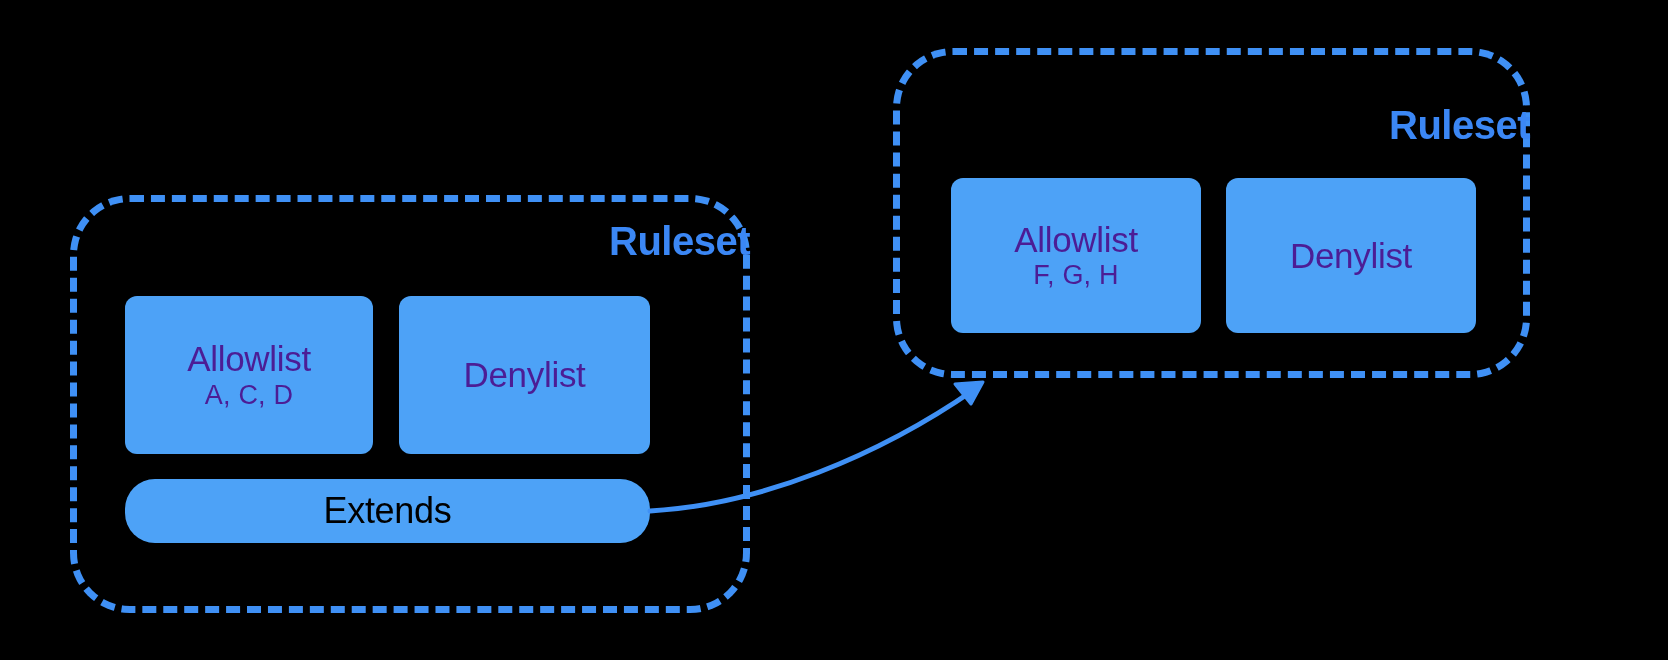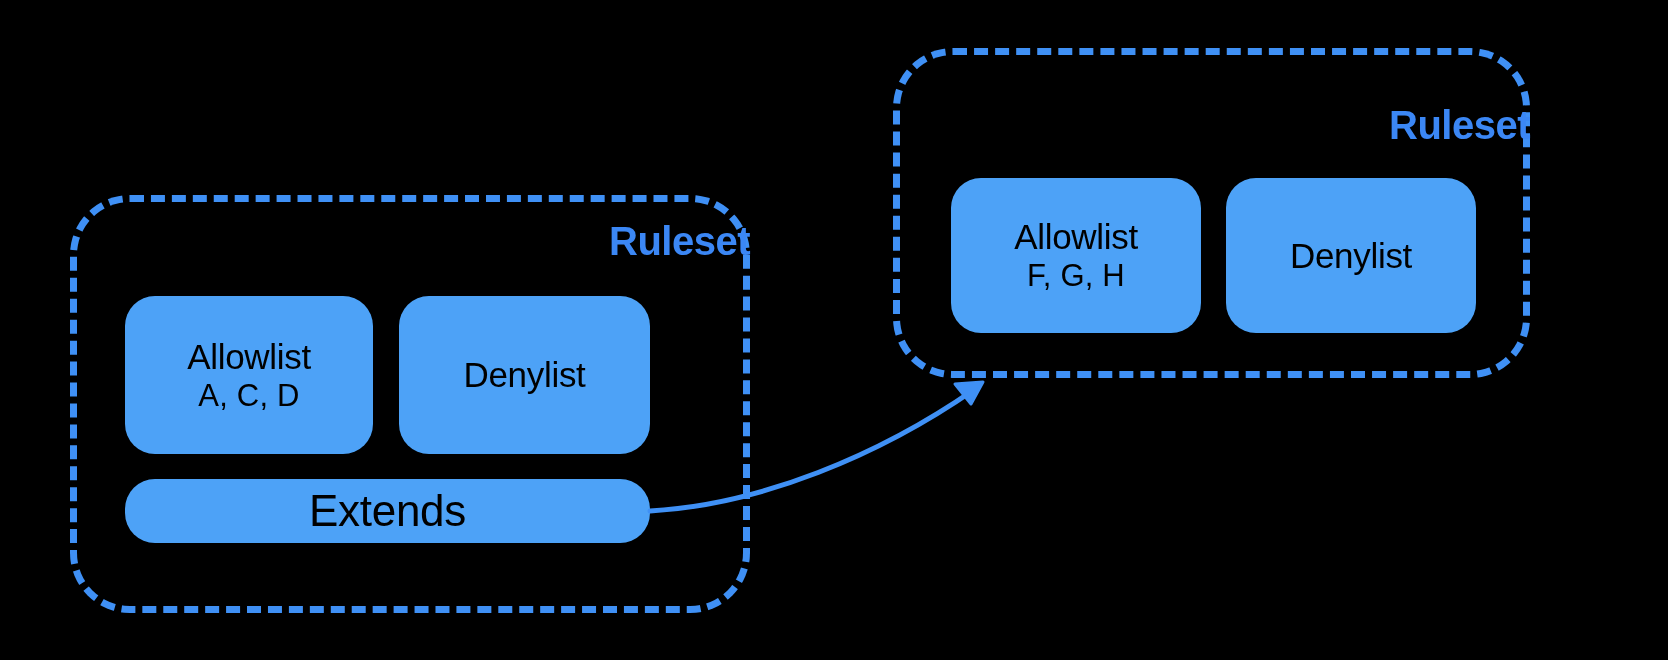--- a/index.html
+++ b/index.html
@@ -34,51 +34,51 @@
     font-weight: bold;
     letter-spacing: -0.5px;
     white-space: nowrap;
   }
 
   
   .list-box {
     position: absolute;
     box-sizing: border-box;
     background: #4DA2F7;
-    border-radius: 30px;
+    border-radius: 12px;
     display: flex;
     flex-direction: column;
     align-items: center;
     justify-content: center;
-    color: #000000;
+    color: #4c1d95;
     line-height: 1.08;
   }
   .list-box .box-title {
     font-size: 35px;
     font-weight: normal;
     letter-spacing: -0.3px;
   }
   .list-box .box-items {
-    font-size: 31px;
+    font-size: 27px;
     font-weight: normal;
     margin-top: 3px;
     letter-spacing: 0.2px;
   }
 
   
   .extends-box {
     position: absolute;
     box-sizing: border-box;
     background: #4DA2F7;
     border-radius: 30px;
     display: flex;
     align-items: center;
     justify-content: center;
     color: #000000;
-    font-size: 44px;
+    font-size: 36px;
     letter-spacing: -0.3px;
   }
 
   
   #arrow-layer {
     position: absolute;
     left: 0;
     top: 0;
     width: 1668px;
     height: 660px;

